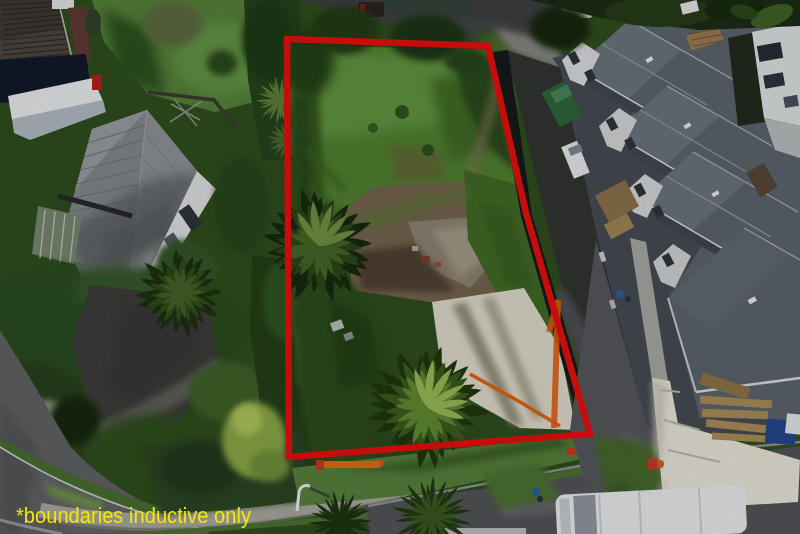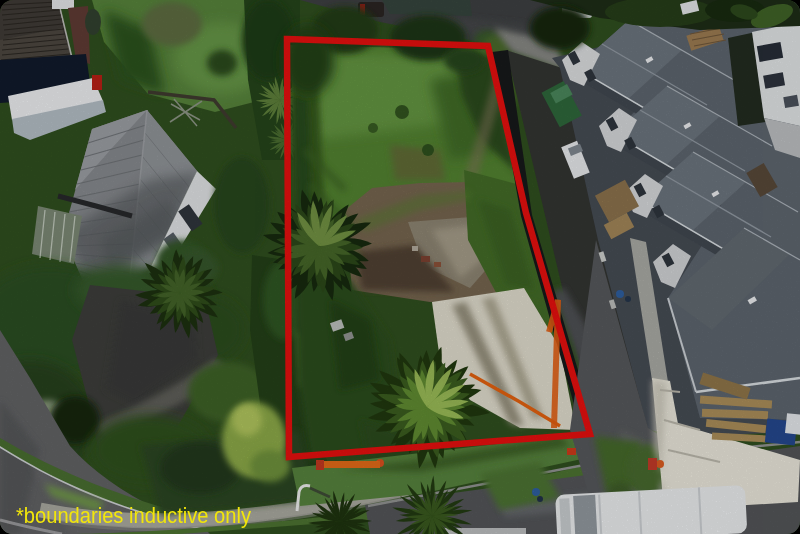--- a/index.html
+++ b/index.html
@@ -1,16 +1,16 @@
 <!DOCTYPE html>
 <html><head>
 <meta charset="utf-8">
 <style>
   html,body{margin:0;padding:0;background:#000;}
-  #stage{position:relative;width:800px;height:534px;overflow:hidden;font-family:"Liberation Sans",sans-serif;border-radius:13px;}
+  #stage{position:relative;width:800px;height:534px;overflow:hidden;font-family:"Liberation Sans",sans-serif;}
   svg{display:block;}
 </style>
 </head>
 <body>
 <div id="stage">
 <svg width="800" height="534" viewBox="0 0 800 534" xmlns="http://www.w3.org/2000/svg">
 <defs>
   <filter id="grain" x="0" y="0" width="100%" height="100%">
     <feTurbulence type="fractalNoise" baseFrequency="0.8" numOctaves="2" seed="7" result="n"></feTurbulence>
     <feColorMatrix in="n" type="matrix" values="0 0 0 0 0  0 0 0 0 0  0 0 0 0 0  0.8 0.8 0.8 0 0"></feColorMatrix>

